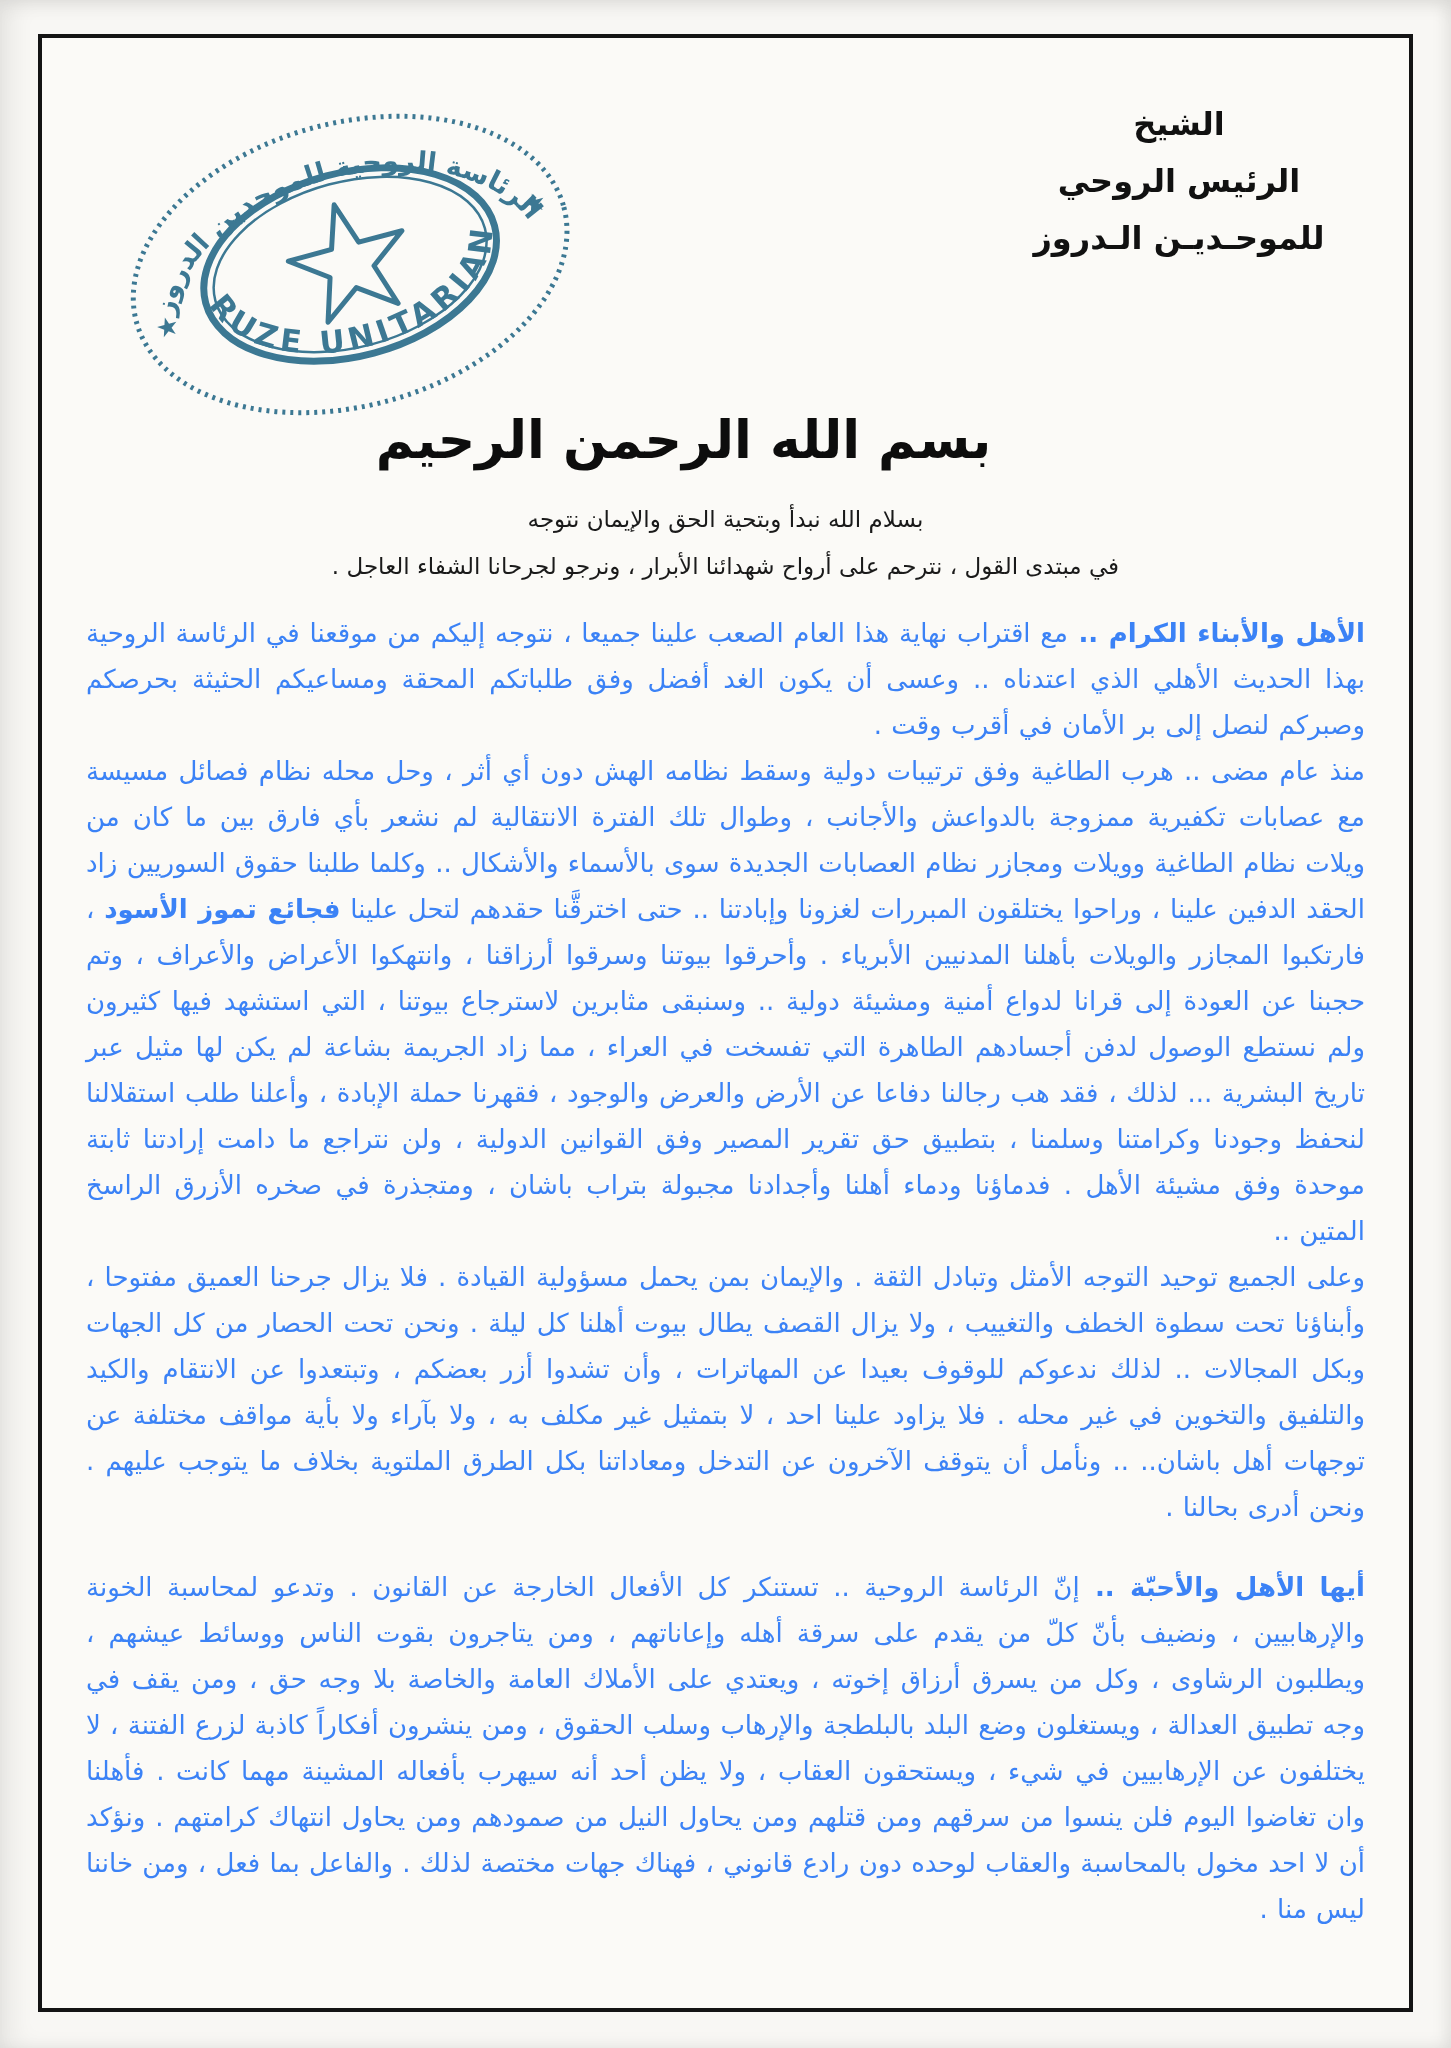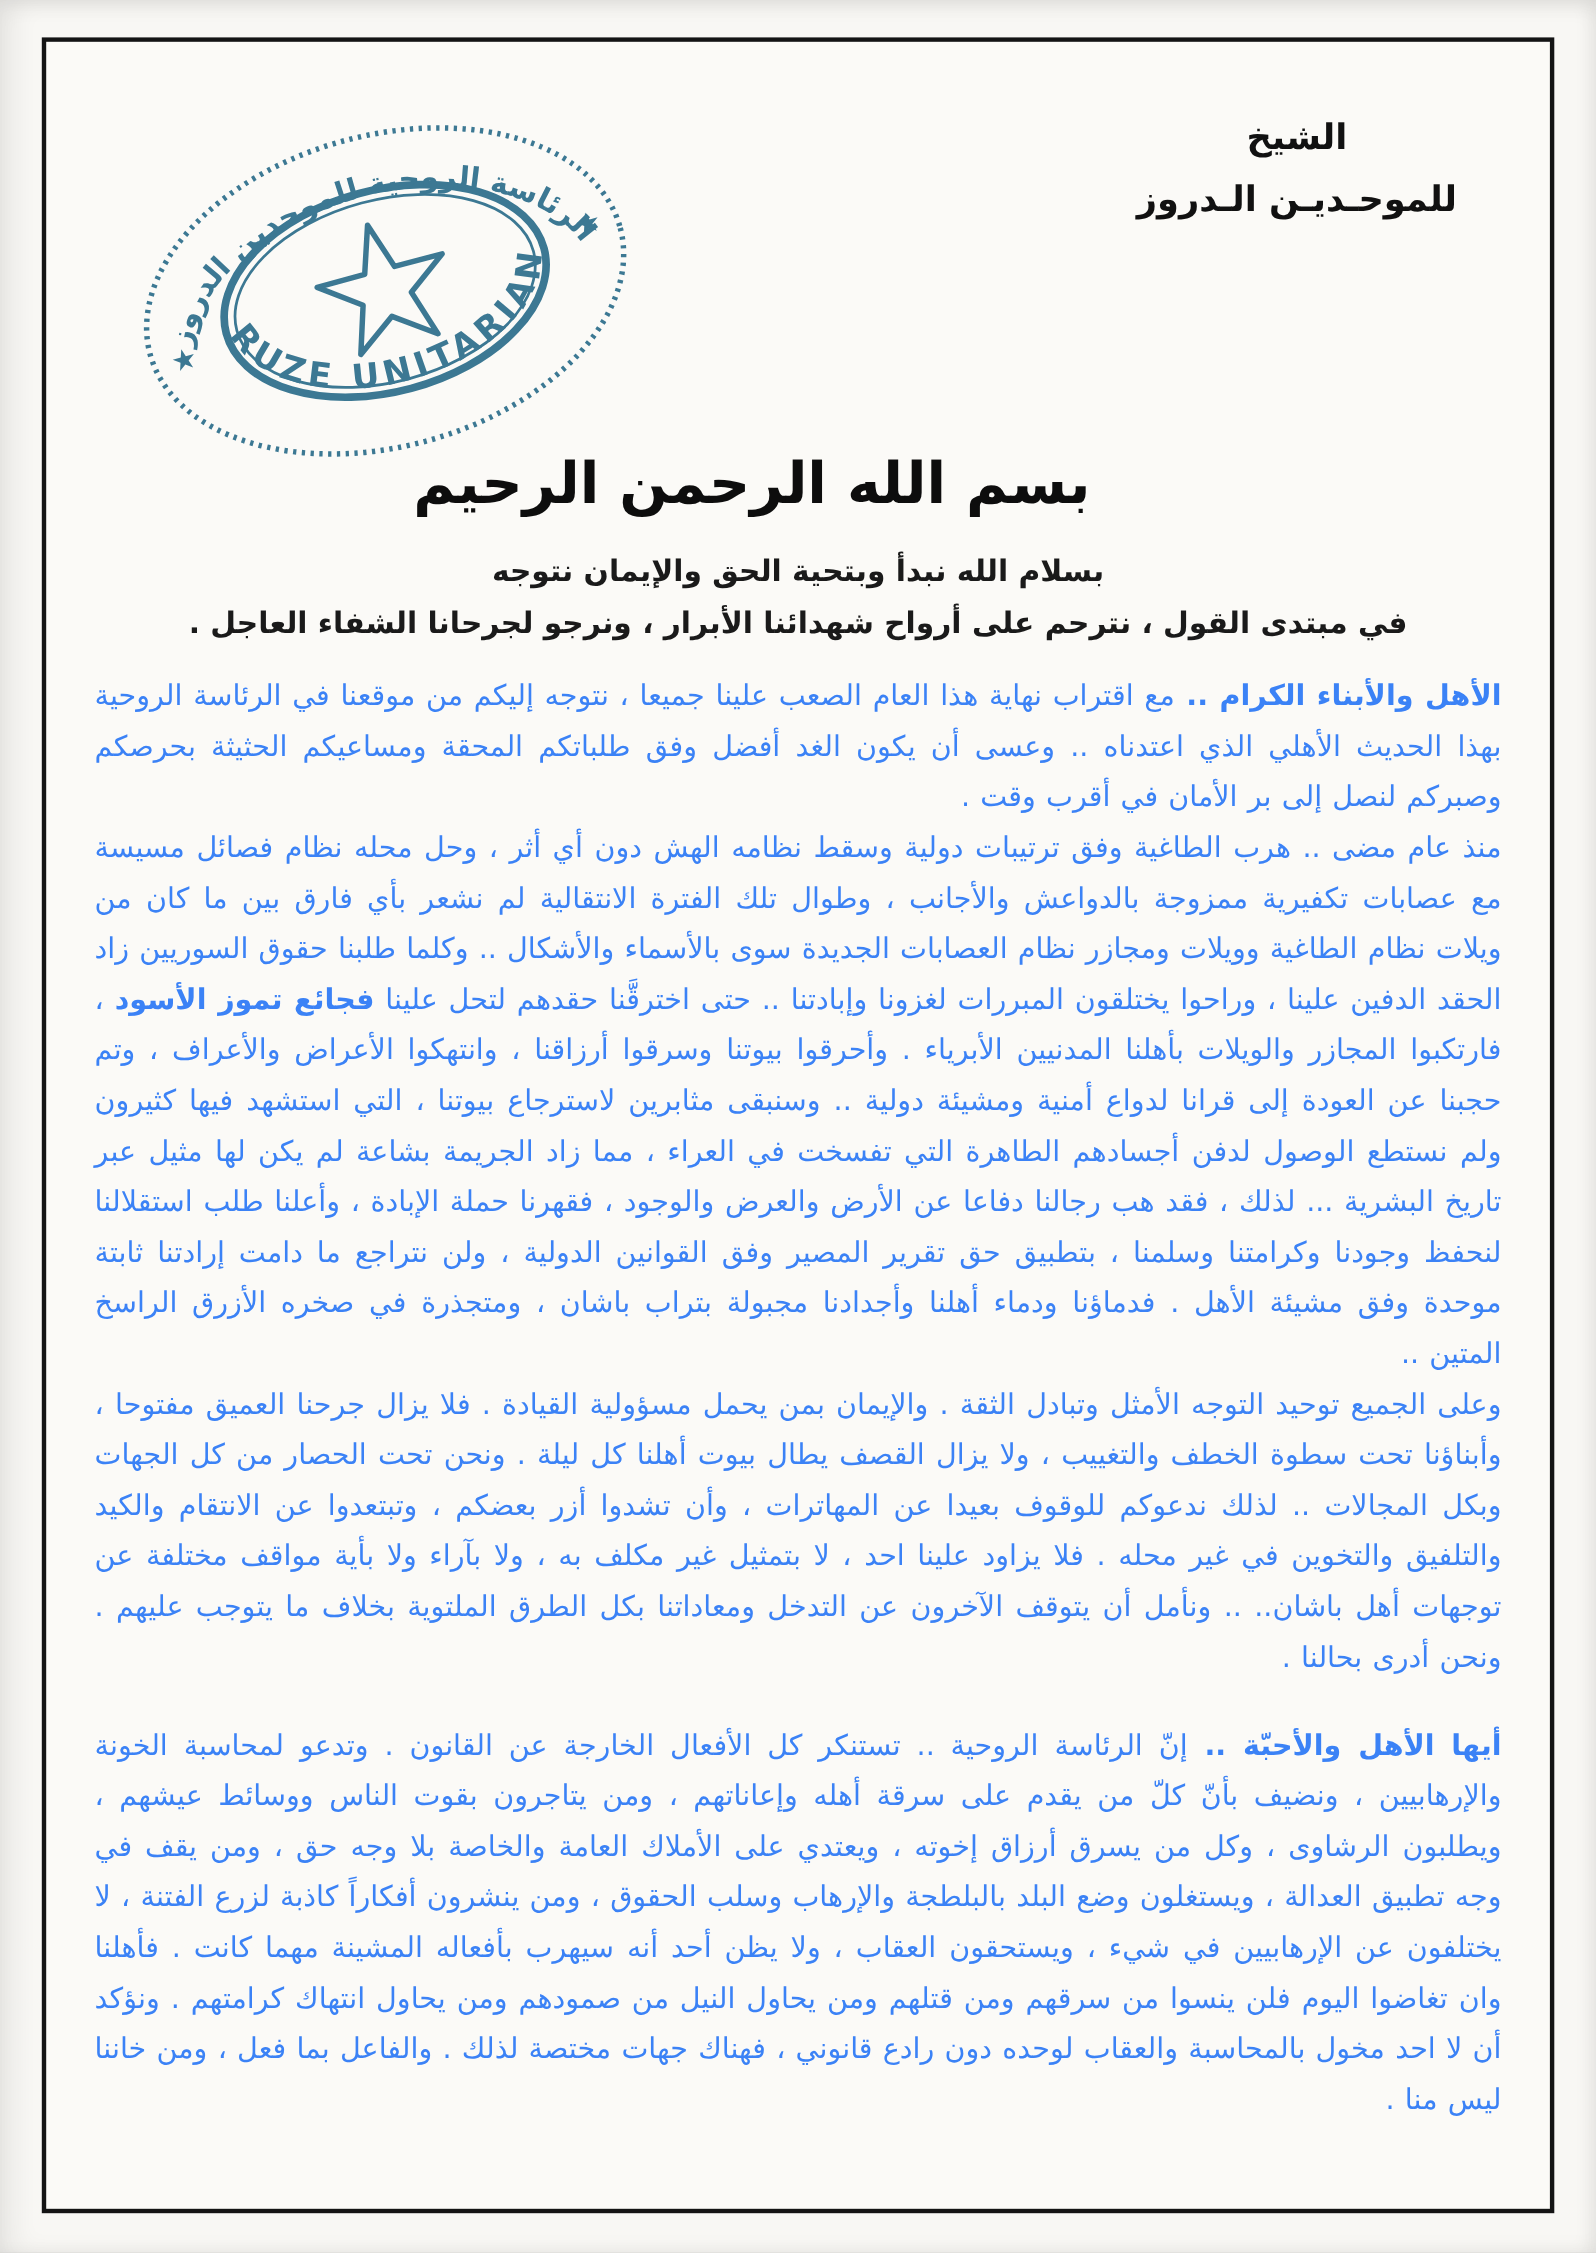--- a/index.html
+++ b/index.html
@@ -37,41 +37,42 @@
   
   .basmala {
     margin:16px auto; padding-top:356px;
     direction:rtl; text-align:center; transform:translateX(-42px);
     font-size:52px; font-weight:bold; color:#0d0d0d; letter-spacing:1px;
   }
 
   
   .intro {
     margin-top:26px; direction:rtl; text-align:center;
-    font-size:27px; line-height:47px; color:#1a1a1a;font-weight:bold;
+    font-size:23px; line-height:47px; color:#1a1a1a;
   }
 
   
   .bodytext {
     margin-top:20px; direction:rtl; text-align:justify;
     font-size:26px; line-height:46px; color:#3b82f6; word-spacing:1px;
   }
   .bodytext p { margin:0; }
   .bodytext p.gap { margin-top:34px; }
   .bodytext b { font-weight:bold; }
 </style>
 </head>
 <body>
 
 <div class="page">
   <div class="frame">
     <div class="content">
 
       <div class="letterhead">
         <div>الشيخ</div>
+        <div>الرئيس الروحي</div>
         <div>للموحـديـن الـدروز</div>
       </div>
 
       <div class="stamp">
         <svg viewBox="0 0 470 305" xmlns="http://www.w3.org/2000/svg">
           <defs>
             <path id="arcTop" d="M 45,185 A 190,120 0 0 1 425,185" fill="none"></path>
             <path id="arcBottom" d="M 90,162 A 148,94 0 0 0 380,162" fill="none"></path>
           </defs>
 

